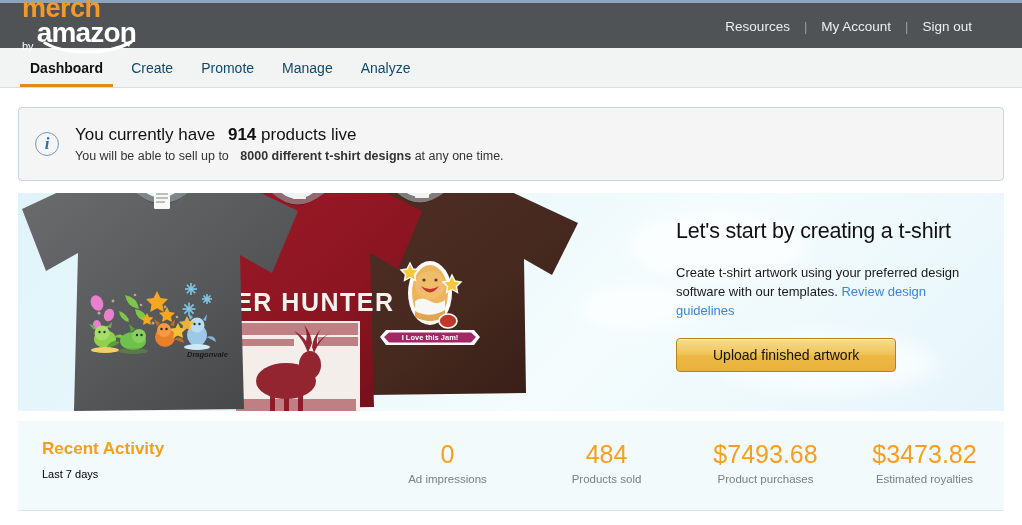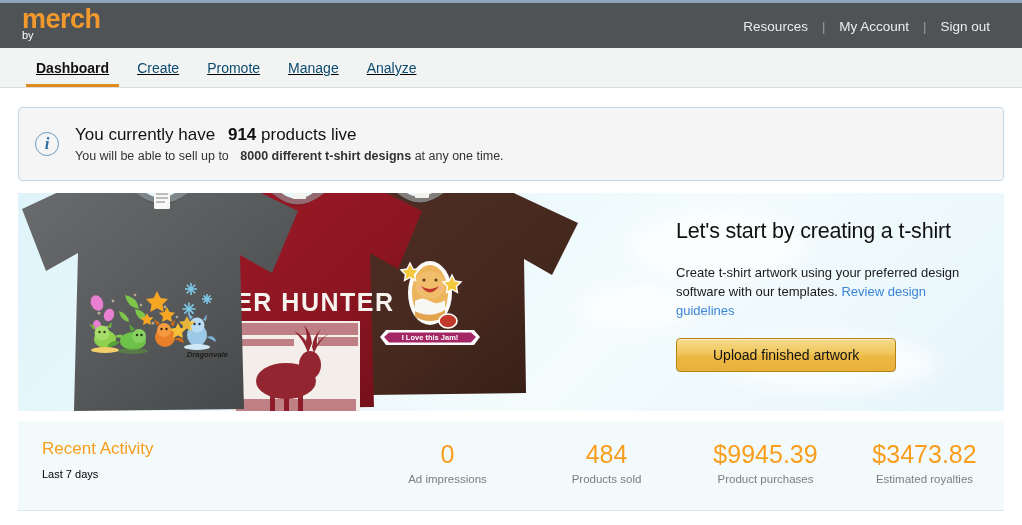--- a/index.html
+++ b/index.html
@@ -31,35 +31,35 @@
     margin-right: 3px; margin-bottom: 5px; font-weight: normal;
   }
   .logo .amazon-wrap { position: relative; display: inline-block; }
   .logo .amazon {
     font-size: 28px; font-weight: bold; color: #ffffff;
     letter-spacing: -0.8px; display: block;
   }
   .logo .smile { display: block; margin-top: -7px; margin-left: 6px; }
 
   .header-nav {
-    position: absolute; right: 18px; top: 50%;
+    position: absolute; right: 36px; top: 50%;
     transform: translateY(-50%);
     display: flex; align-items: center;
   }
   .header-nav a {
     color: #ededed; text-decoration: none; font-size: 13.5px;
     padding: 4px 14px;
   }
   .header-nav .sep { color: #9a9d9e; font-size: 13px; }
 
   
   .tabbar {
     height: 40px; background: #f2f3f3;
     border-bottom: 1px solid #dcdcdc;
-    display: flex; align-items: stretch; padding-left: 22px; text-decoration: underline;
+    display: flex; align-items: stretch; padding-left: 16px;
   }
   .tab {
     position: relative; display: flex; align-items: center;
     padding: 0 14px; font-size: 14px; color: #0c4a6e;
     cursor: pointer; text-decoration: none;
   }
   .tab.active { font-weight: bold; color: #111111; }
   .tab.active::after {
     content: ""; position: absolute; left: 4px; right: 4px; bottom: 0;
     height: 3px; background: #dd8c1d;
@@ -134,39 +134,48 @@
   .activity {
     margin-top: 10px;
     background: #f3fafb;
     border-bottom: 1px solid #dfe7e8;
     height: 90px;
     display: flex; align-items: flex-start;
     padding-top: 18px;
   }
   .activity-head { width: 350px; padding-left: 24px; }
   .activity-title {
-    font-size: 17px; color: #f99d1c; margin-bottom: 9px; cursor: pointer;
+    font-size: 17px; color: #f99d1c; margin-bottom: 9px; cursor: pointer; font-weight: bold;
   }
   .activity-sub { font-size: 11px; color: #000000; }
   .stat { flex: 1; text-align: center; }
   .stat-value {
     font-size: 25px; color: #f99d1c; line-height: 30px; margin-bottom: 4px;
   }
   .stat-label { font-size: 11.5px; color: #7a8082; }
 </style>
 </head>
 <body>
 
 <div class="top-rule"></div>
 
 <div class="header">
   <div class="logo">
     <span class="merch">merch</span>
     <span class="row2">
       <span class="by">by</span>
+      <span class="amazon-wrap">
+        <span class="amazon">amazon</span>
+        <span class="smile">
+          <svg width="96" height="14" viewBox="0 0 96 14">
+            <path d="M2 3 C22 15, 66 15, 88 2" stroke="#ffffff" stroke-width="3.2" fill="none" stroke-linecap="round"></path>
+            <path d="M88 2 L80 1.5 L86 7 Z" fill="#ffffff"></path>
+          </svg>
+        </span>
+      </span>
     </span>
   </div>
 
   <div class="header-nav">
     <a href="#">Resources</a>
     <span class="sep">|</span>
     <a href="#">My Account</a>
     <span class="sep">|</span>
     <a href="#">Sign out</a>
   </div>
@@ -401,21 +410,21 @@
 
     <div class="stat">
       <div class="stat-value">0</div>
       <div class="stat-label">Ad impressions</div>
     </div>
     <div class="stat">
       <div class="stat-value">484</div>
       <div class="stat-label">Products sold</div>
     </div>
     <div class="stat">
-      <div class="stat-value">$9945.39</div>
+      <div class="stat-value">$7493.68</div>
       <div class="stat-label">Product purchases</div>
     </div>
     <div class="stat">
       <div class="stat-value">$3473.82</div>
       <div class="stat-label">Estimated royalties</div>
     </div>
   </div>
 
 </div>
 

